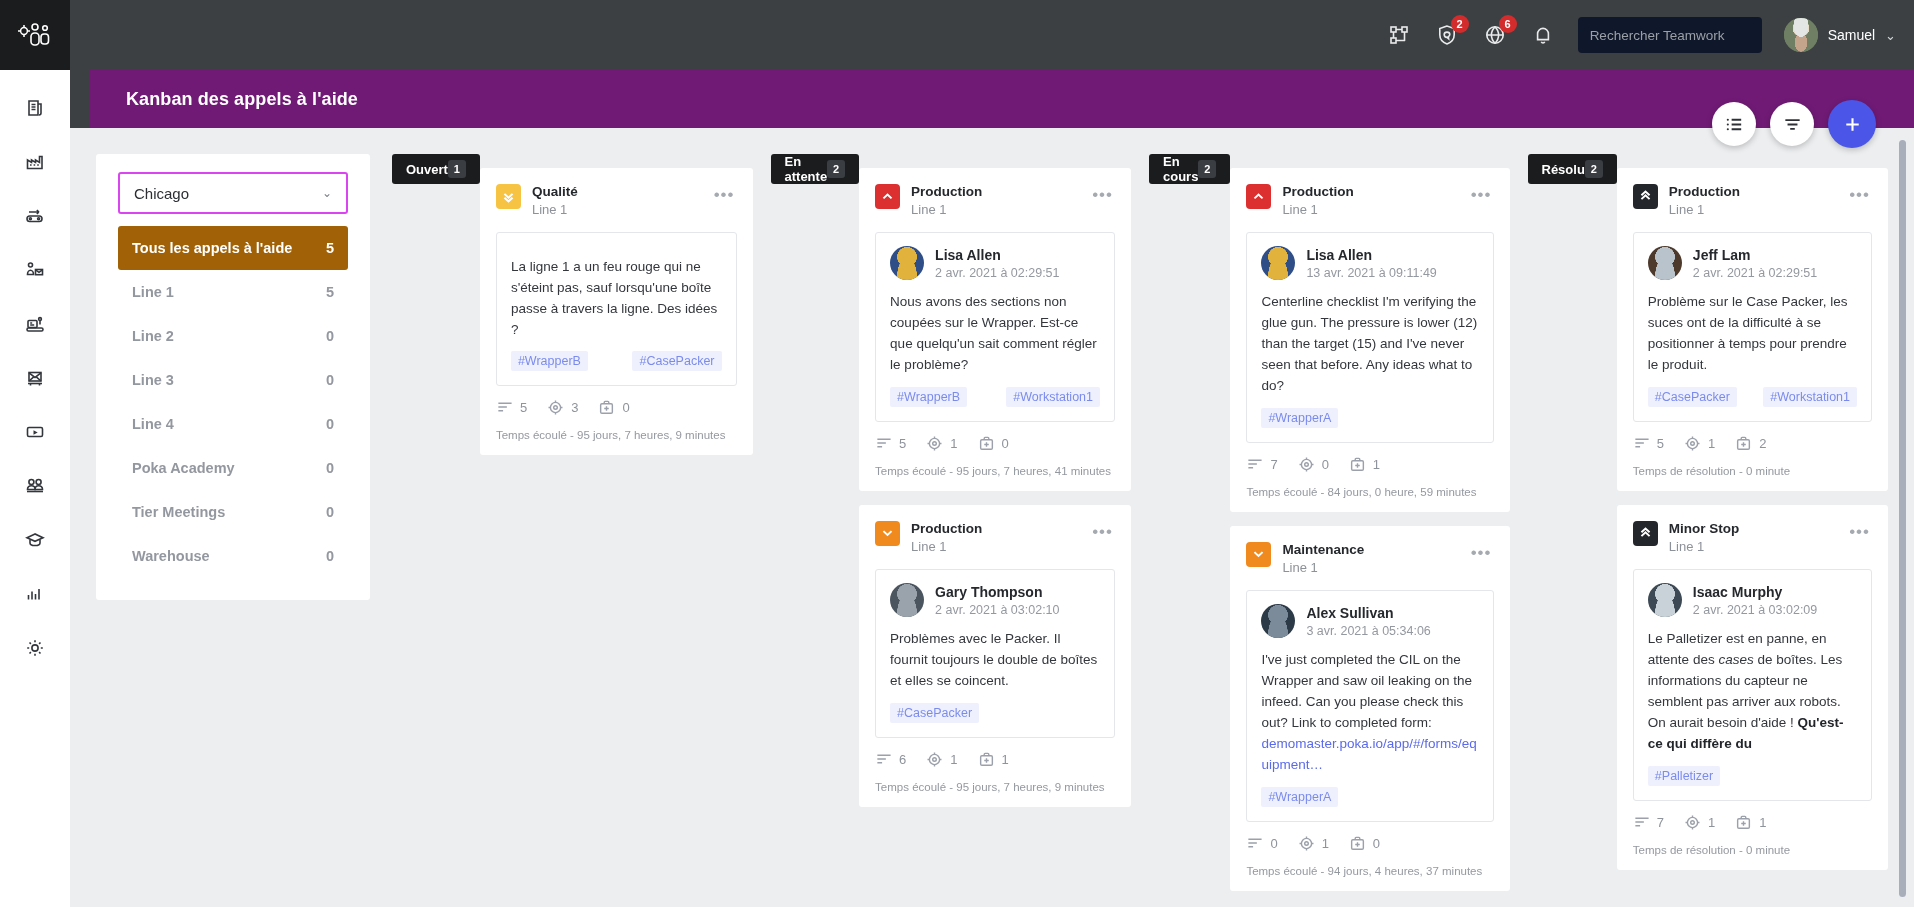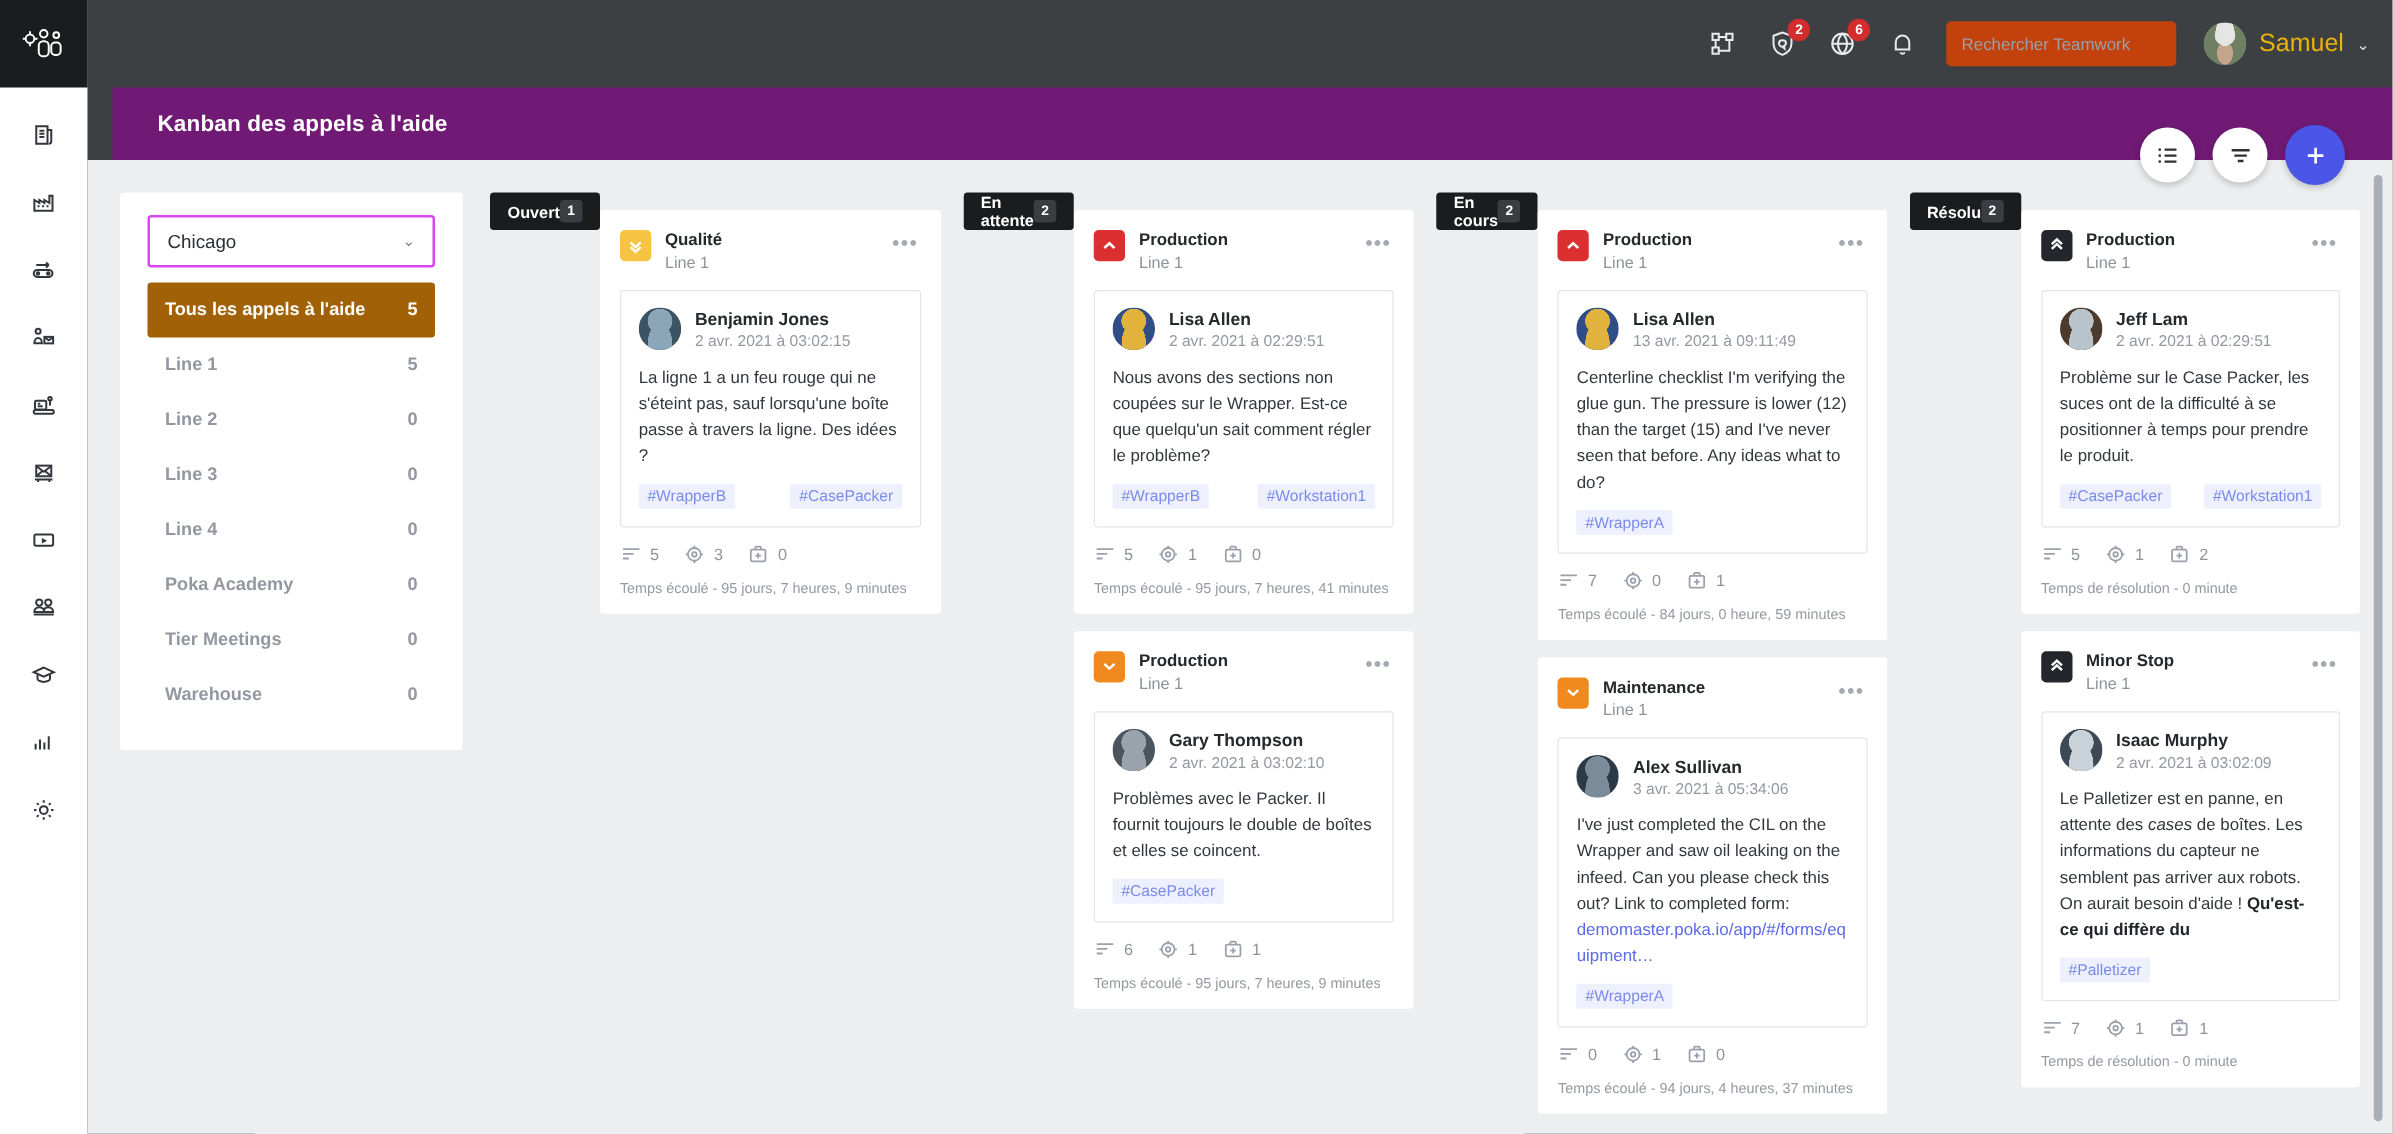--- a/index.html
+++ b/index.html
@@ -21,27 +21,27 @@
   
   .right { flex: 1; display: flex; flex-direction: column; min-width: 0; background: #3c4043; }
 
   
   .topbar { height: 70px; background: #3c4043; display: flex; align-items: center; justify-content: flex-end; padding-right: 18px; flex: 0 0 70px; }
   .topicons { display: flex; align-items: center; gap: 22px; margin-right: 22px; }
   .topicon { position: relative; width: 26px; height: 26px; display: flex; align-items: center; justify-content: center; cursor: pointer; }
   .topicon svg { stroke: #e9eaec; fill: none; stroke-width: 1.6; }
   .badge { position: absolute; top: -7px; right: -9px; min-width: 18px; height: 18px; border-radius: 9px;
            background: #d32c2c; color: #fff; font-size: 11px; font-weight: 700; display: flex; align-items: center; justify-content: center; padding: 0 5px; }
-  .searchbox { width: 184px; height: 36px; background: #c2410c; border-radius: 4px; display: flex; align-items: center; padding: 0 12px; gap: 8px; cursor: text; }
+  .searchbox { width: 184px; height: 36px; background: #0f172a; border-radius: 4px; display: flex; align-items: center; padding: 0 12px; gap: 8px; cursor: text; }
   .searchbox input { flex: 1; background: transparent; border: 0; outline: 0; color: #d7d9dc; font-size: 13.5px; font-family: "Liberation Sans", sans-serif; }
   .searchbox input::placeholder { color: #9ba0a6; }
   .searchbox svg { stroke: #c3c7cc; fill: none; stroke-width: 1.7; }
   .user { display: flex; align-items: center; gap: 10px; margin-left: 22px; cursor: pointer; }
   .avatar-u { width: 34px; height: 34px; border-radius: 50%; overflow: hidden; background: #6d7c66; position: relative; }
-  .user-name { color: #eab308; font-size: 20px; }
+  .user-name { color: #ffffff; font-size: 14px; }
   .caret { color: #d3d6d9; font-size: 13px; }
 
   
   .titleband { height: 58px; background: #701a75; display: flex; align-items: center; padding-left: 36px; margin-left: 20px; flex: 0 0 58px; }
   .titleband h1 { color: #ffffff; font-size: 18px; font-weight: 700; letter-spacing: .1px; }
 
   
   .board { flex: 1; background: #eceef0; display: flex; min-height: 0; position: relative; }
 
   
@@ -351,30 +351,20 @@
                       <path d="m4.2 10.3 4.3 4 4.3-4"></path>
                     </svg>
                   </div>
                   <div class="card-cat">
                     <div class="cat">Qualité</div>
                     <div class="line">Line 1</div>
                   </div>
                   <div class="dots">•••</div>
                 </div>
                 <div class="msg">
-                  <div class="msg-head">
-                    <div class="msg-av">
-                      <div class="ph" style="background:radial-gradient(circle at 50% 32%, #8aa6b8 0 34%, #3c5364 35% 100%)"></div>
-                      <div class="ph" style="background:radial-gradient(ellipse at 50% 85%, #8aa6b8 0 40%, transparent 41%)"></div>
-                    </div>
-                    <div>
-                      <div class="msg-name">Benjamin Jones</div>
-                      <div class="msg-date">2 avr. 2021 à 03:02:15</div>
-                    </div>
-                  </div>
                   <div class="msg-body">La ligne 1 a un feu rouge qui ne s'éteint pas, sauf lorsqu'une boîte passe à travers la ligne. Des idées ?</div>
                   <div class="tags">
                     <span class="tag">#WrapperB</span>
                     <span class="tag">#CasePacker</span>
                   </div>
                 </div>
                 <div class="stats">
                   <div class="stat">
                     <svg width="17" height="17" viewBox="0 0 18 18">
                       <path d="M2.5 4.5h14M2.5 8.5h9M2.5 12.5h5"></path>

